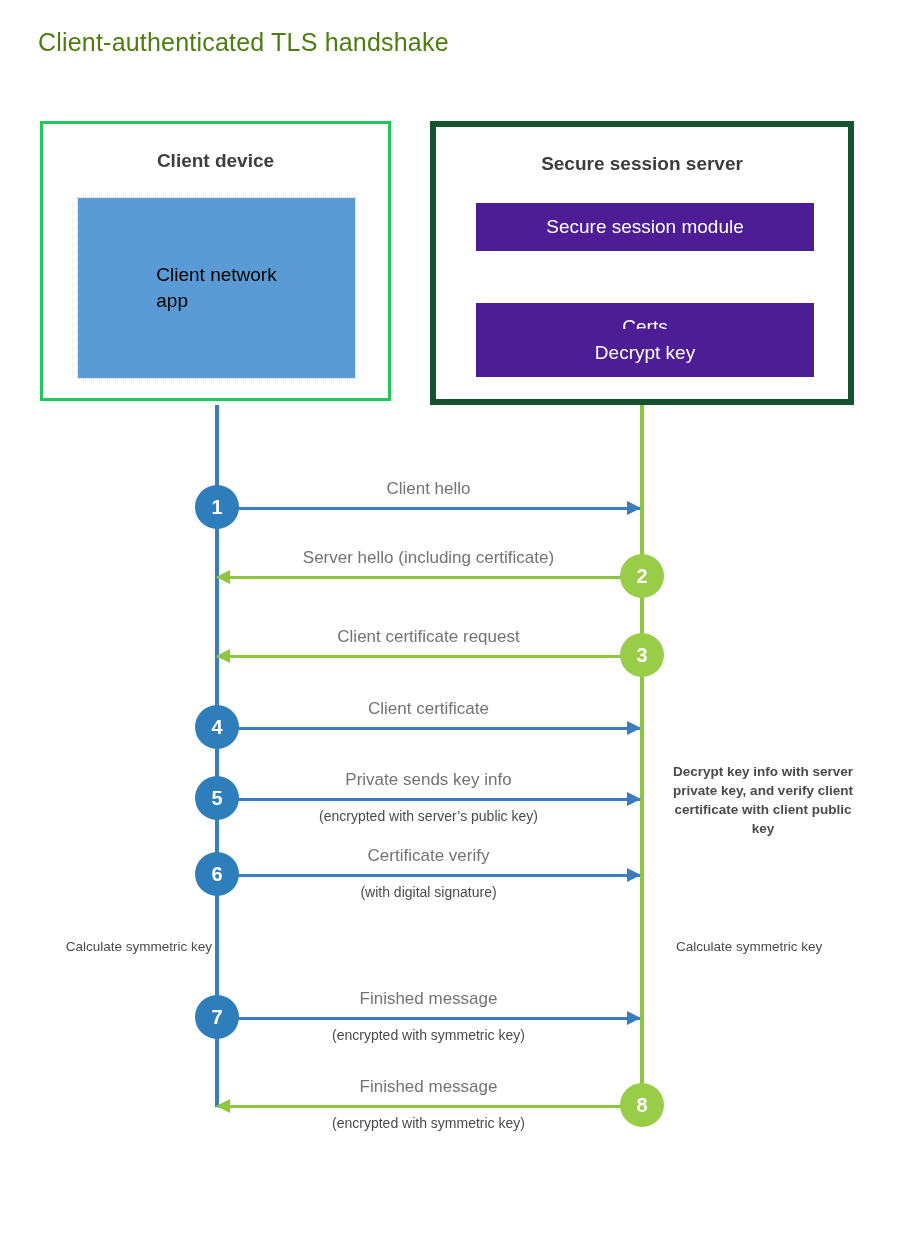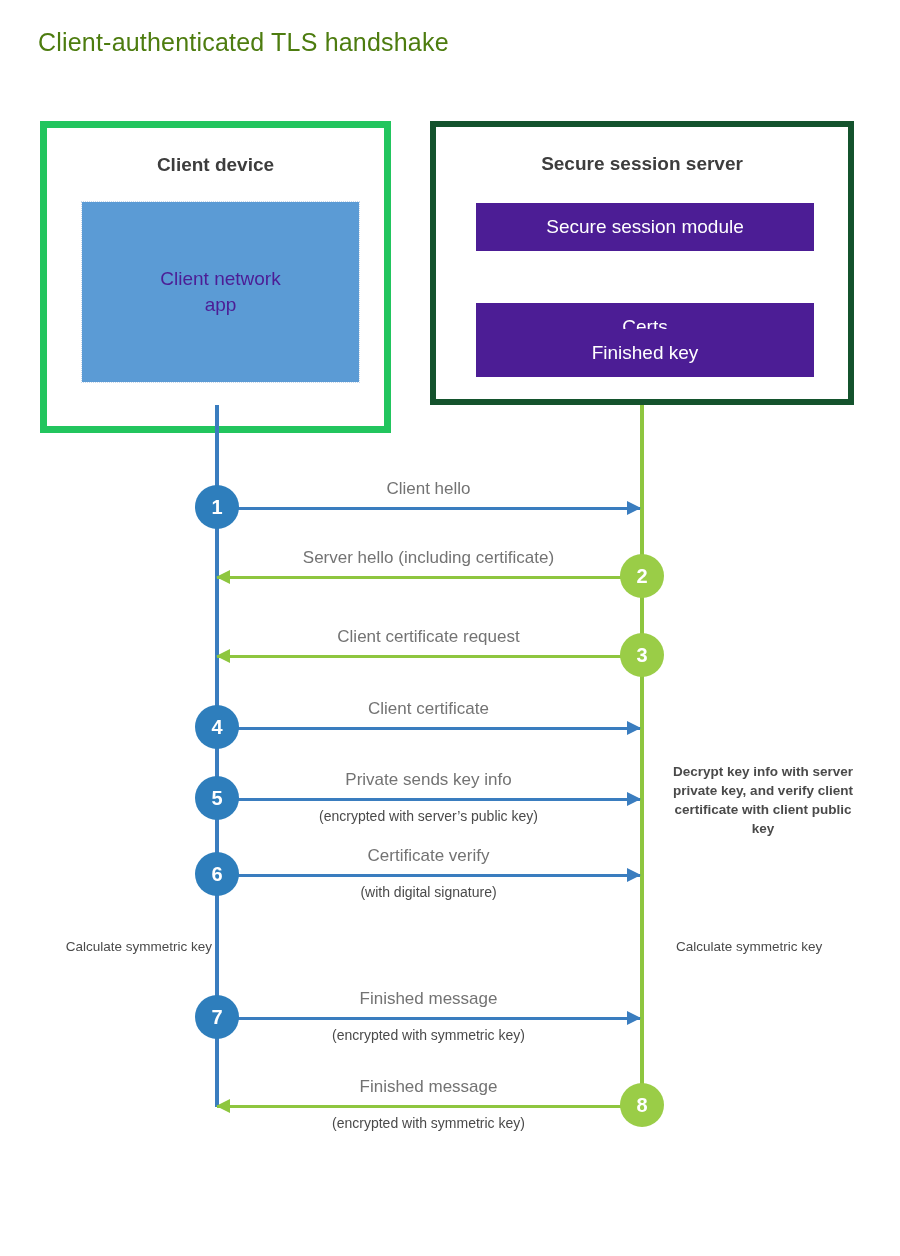--- a/index.html
+++ b/index.html
@@ -34,22 +34,22 @@
   
   .node-box {
     position: absolute;
     background: #ffffff;
     box-sizing: border-box;
   }
   #client-box {
     left: 40px;
     top: 121px;
     width: 351px;
-    height: 312px;
-    border: 7px solid #22c55e;
+    height: 280px;
+    border: 3px solid #22c55e;
   }
   #server-box {
     left: 430px;
     top: 121px;
     width: 424px;
     height: 284px;
     border: 6px solid #14532d;
   }
   .node-title {
     position: absolute;
@@ -65,22 +65,22 @@
     position: absolute;
     left: 35px;
     top: 74px;
     width: 277px;
     height: 180px;
     background: #5b9bd5;
     outline: 1px dotted #c8d8ea;
     display: flex;
     align-items: center;
     justify-content: center;
-    text-align: center;
-    color: #4c1d95;
+    text-align: left;
+    color: #000000;
     font-size: 19px;
     line-height: 1.35;
     box-sizing: border-box;
   }
   .server-item {
     position: absolute;
     left: 40px;
     width: 338px;
     height: 48px;
     background: #4c1d95;
@@ -222,21 +222,21 @@
   <div class="node-box" id="client-box">
     <div class="node-title">Client device</div>
     <div id="client-app" style="white-space:pre-line;">Client network
 app</div>
   </div>
 
   <div class="node-box" id="server-box">
     <div class="node-title">Secure session server</div>
     <div class="server-item" id="server-item-0">Secure session module</div>
     <div class="server-item" id="server-item-1">Certs</div>
-    <div class="server-item" id="server-item-2">Finished key</div>
+    <div class="server-item" id="server-item-2">Decrypt key</div>
   </div>
 
   <div class="lifeline" id="client-lifeline"></div>
   <div class="lifeline" id="server-lifeline"></div>
 
   <div class="msg dir-right c-blue" style="top:507px;">
     <div class="msg-label">Client hello</div>
     <div class="arrow-line"></div>
     <div class="arrow-head"></div>
     <div class="step-circle circle-left">1</div>

